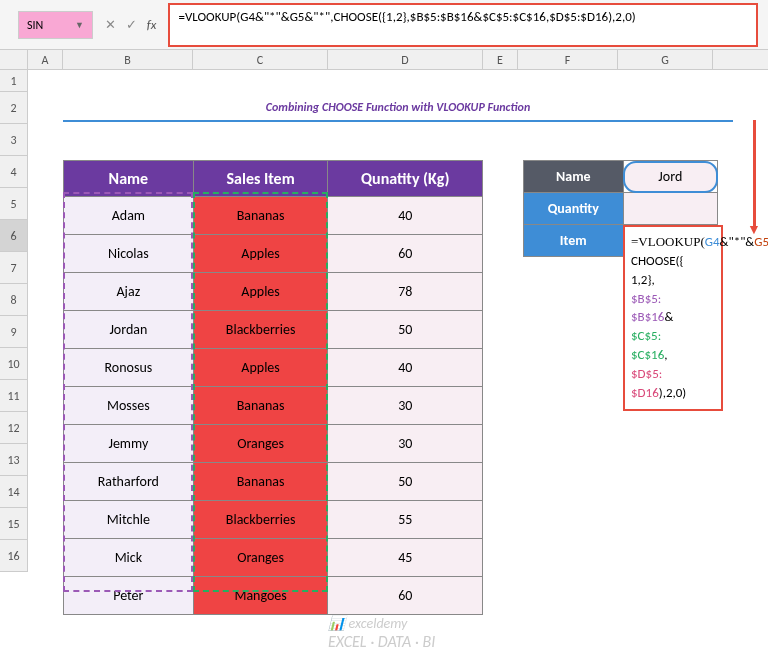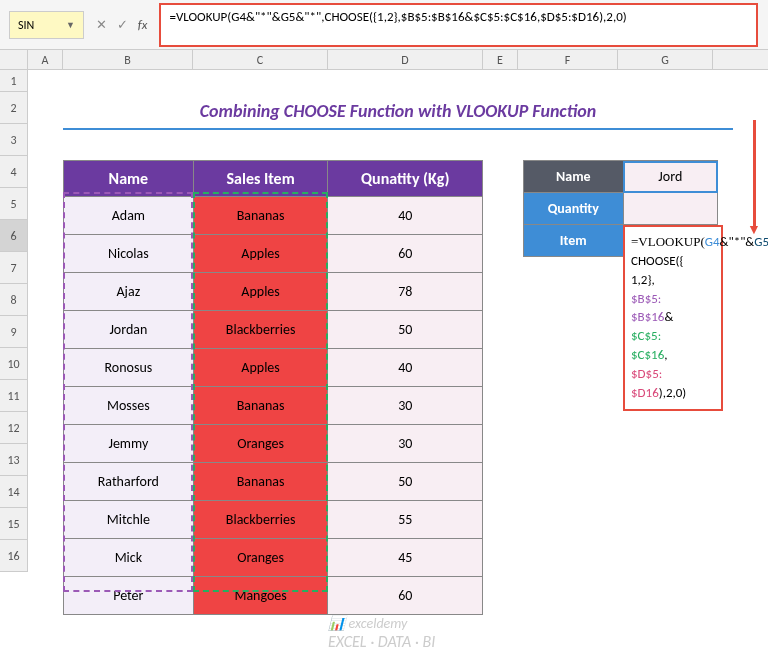--- a/index.html
+++ b/index.html
@@ -1,19 +1,19 @@
 <!DOCTYPE html>
 <html><head>
   <meta charset="utf-8">
   <style>
     * { box-sizing: border-box; margin: 0; padding: 0; }
     body { font-family: Calibri, Arial, sans-serif; background: #fff; width: 768px; height: 669px; position: relative; overflow: hidden; }
     
     .formula-bar { display: flex; align-items: center; height: 50px; border-bottom: 1px solid #ccc; background: #f5f5f5; }
-    .name-box { width: 75px; height: 28px; border: 1px solid #ccc; background: #fef9c3; display: flex; align-items: center; padding: 0 8px; font-size: 12px; margin-left: 9px; }
+    .name-box { width: 75px; height: 28px; border: 1px solid #ccc; background: #f9a8d4; display: flex; align-items: center; padding: 0 8px; font-size: 12px; margin-left: 18px; }
     .name-box-arrow { font-size: 9px; color: #666; margin-left: auto; }
     .fx-controls { display: flex; align-items: center; gap: 10px; padding: 0 12px; color: #888; }
     .fx-btn { font-size: 13px; cursor: pointer; }
     .fx-label { font-style: italic; font-size: 13px; color: #555; }
     .formula-input { flex: 1; height: 44px; border: 2px solid #e74c3c; background: #fff; padding: 4px 8px; font-size: 13px; line-height: 1.3; margin-right: 10px; }
     
     .grid-wrap { position: relative; }
     .col-headers { display: flex; height: 20px; background: #f0f0f0; border-bottom: 1px solid #ccc; }
     .corner { width: 28px; border-right: 1px solid #ccc; }
     .col-h { border-right: 1px solid #ccc; text-align: center; font-size: 12px; line-height: 20px; color: #555; }
@@ -26,42 +26,42 @@
     .col-G { width: 95px; }
     
     .grid-body { display: flex; }
     .row-headers { width: 28px; }
     .row-h { height: 32px; border-bottom: 1px solid #ccc; border-right: 1px solid #ccc; text-align: center; font-size: 12px; line-height: 32px; color: #555; background: #f0f0f0; }
     .row-h.sel { background: #d4d4d4; }
     .row-1 { height: 22px; line-height: 22px; }
     
     .cells { position: relative; flex: 1; }
     
-    .title { position: absolute; left: 35px; top: 30px; width: 670px; font-size: 18px; font-weight: bold; font-style: italic; color: #6b3aa0; text-align: center; border-bottom: 2px solid #3e8dd6; padding-bottom: 6px; }
+    .title { position: absolute; left: 35px; top: 30px; width: 670px; font-size: 12px; font-weight: bold; font-style: italic; color: #6b3aa0; text-align: center; border-bottom: 2px solid #3e8dd6; padding-bottom: 6px; }
     
     .data-table { position: absolute; left: 35px; top: 90px; width: 420px; border-collapse: collapse; }
     .data-table th { background: #6b3aa0; color: #fff; font-size: 16px; font-weight: bold; padding: 8px; border: 1px solid #888; }
     .data-table td { border: 1px solid #888; padding: 10px; text-align: center; font-size: 14px; }
     .data-table td:nth-child(1) { background: #f3eef8; width: 130px; }
     .data-table td:nth-child(2) { background: #ef4444; width: 135px; }
     .data-table td:nth-child(3) { background: #f8eef3; width: 155px; }
     
     .side-table { position: absolute; left: 495px; top: 90px; width: 195px; border-collapse: collapse; }
     .side-table td { border: 1px solid #888; padding: 7px; text-align: center; font-size: 14px; }
     .side-th { background: #555a66; color: #fff; font-weight: bold; width: 100px; }
     .side-th.blue { background: #3e8dd6; }
     .side-val { background: #f8eef3; width: 95px; }
     
-    .g4-box { outline: 2px solid #3e8dd6; outline-offset: -2px; }
+    .g4-box { outline: 2px solid #3e8dd6; outline-offset: -2px; border-radius: 13px; }
     .g5-box { outline: 2px solid #e74c3c; outline-offset: -2px; }
     
     .g6-cell { position: absolute; left: 595px; top: 155px; width: 100px; border: 2px solid #e74c3c; background: #fff; padding: 6px; font-size: 13px; line-height: 1.45; }
     .g6-cell .fn { color: #000; font-family: Liberation Serif, serif; }
     .g6-cell .g4r { color: #3e8dd6; }
-    .g6-cell .g5r { color: #0c4a6e; margin-top: 8px; }
+    .g6-cell .g5r { color: #c2410c; margin-top: 8px; }
     .g6-cell .br { color: #9b59b6; }
     .g6-cell .cr { color: #27ae60; }
     .g6-cell .dr { color: #d94879; }
     
     .marq-b { position: absolute; border: 2px dashed #27ae60; pointer-events: none; }
     .marq-g { position: absolute; border: 2px dashed #9b59b6; pointer-events: none; }
     
     .arrow-red { position: absolute; left: 725px; top: 50px; width: 3px; height: 108px; background: #e74c3c; }
     .arrow-red::after { content: "▼"; position: absolute; bottom: -10px; left: -6px; color: #e74c3c; font-size: 14px; }
     

